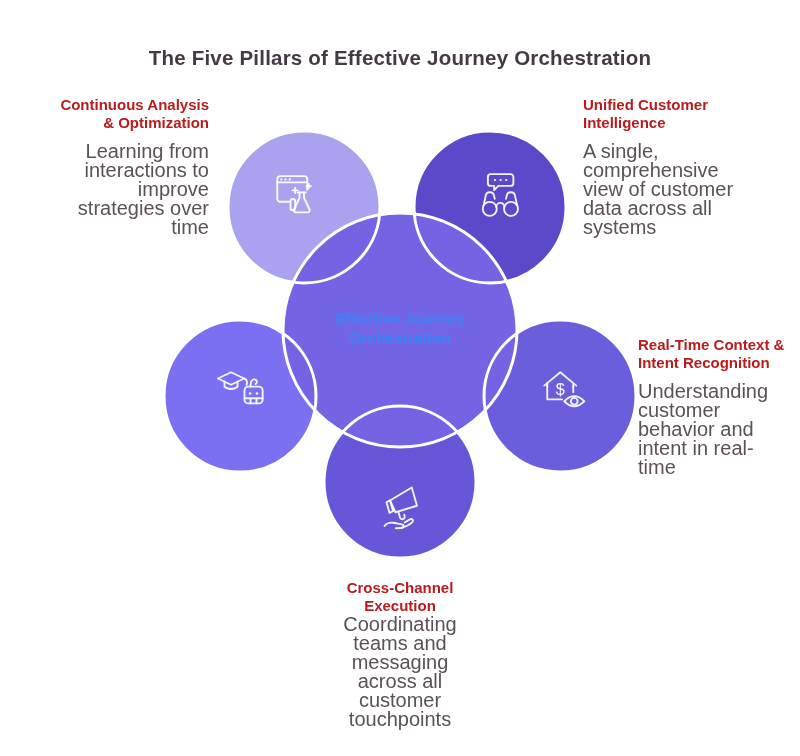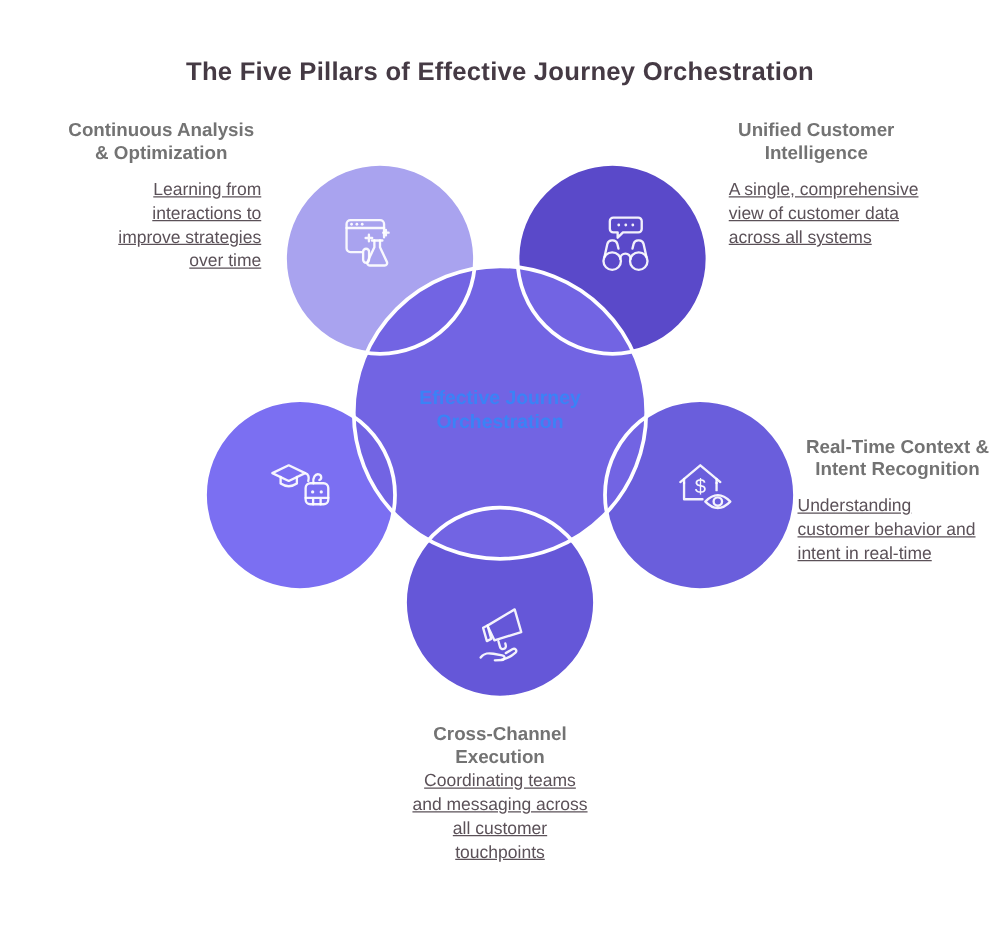--- a/index.html
+++ b/index.html
@@ -12,32 +12,32 @@
     position:absolute;top:46px;left:0;width:100%;text-align:center;
     font-size:20.5px;font-weight:bold;color:#453a44;letter-spacing:.2px;
   }
   .venn{position:absolute;top:0;left:0;}
   .icon{fill:none;stroke:rgba(255,255,255,.92);stroke-width:1.5;
         stroke-linecap:round;stroke-linejoin:round;}
   .icon .dot{fill:rgba(255,255,255,.92);stroke:none;}
   .icon text{stroke:none;fill:rgba(255,255,255,.95);
              font-family:"Liberation Sans",sans-serif;font-size:13px;font-weight:400;}
   .label{position:absolute;}
-  .label h2{font-size:15px;font-weight:bold;color:#737373;line-height:18px;margin:0 0 10px;text-align:center;}
-  .label p{font-size:14px;color:#5b5158;line-height:19px;margin:0;text-decoration:underline;}
+  .label h2{font-size:15px;font-weight:bold;color:#b91c1c;line-height:18px;margin:0 0 10px;}
+  .label p{font-size:20px;color:#5b5158;line-height:19px;margin:0;}
   .tl{top:96px;right:591px;width:178px;text-align:right;}
   .tl h2{max-width:160px;margin-left:auto;margin-right:0;margin-bottom:10px;}
   .tl p{max-width:140px;margin-left:auto;}
   .tr{top:96px;left:583px;width:172px;text-align:left;}
   .tr h2{max-width:140px;}
   .tr p{max-width:164px;}
   .l{top:349px;right:647px;width:140px;text-align:right;}
   .l h2{max-width:110px;margin-left:auto;margin-right:0;margin-bottom:10px;}
   .l p{max-width:132px;margin-left:auto;}
-  .r{top:349px;left:638px;width:162px;text-align:left;}
+  .r{top:336px;left:638px;width:162px;text-align:left;}
   .r h2{max-width:160px;}
   .r p{max-width:146px;}
   .b{top:579px;left:310px;width:180px;text-align:center;}
   .b h2{max-width:180px;margin:0 auto 0;}
   .b p{max-width:148px;margin:0 auto;}
   .center-label{
     position:absolute;top:309px;left:310px;width:180px;text-align:center;
     font-size:15.5px;font-weight:bold;line-height:19px;color:#3b82f6;
   }
 </style>

